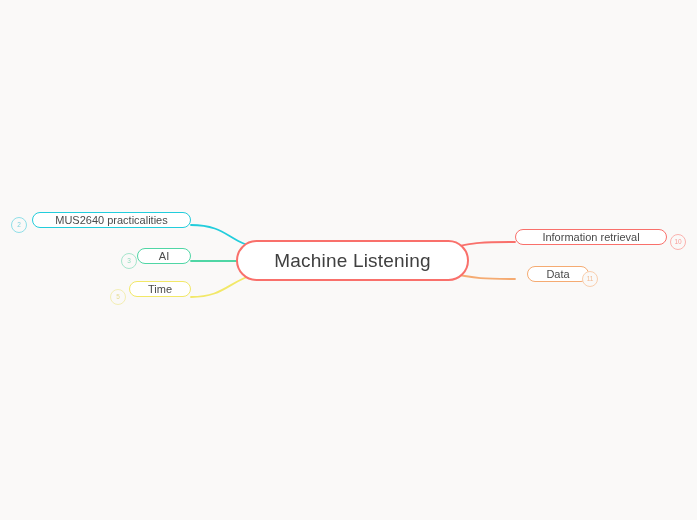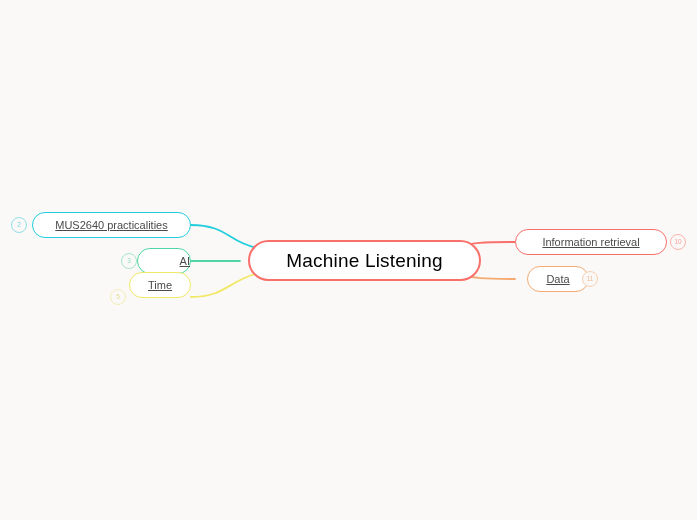--- a/index.html
+++ b/index.html
@@ -37,55 +37,53 @@
     border-style: solid;
     white-space: nowrap;
     color: #4a4a4a;
   }
   .node-label {
     display: block;
     line-height: 1;
   }
   
   .node.root {
-    left: 248px;
+    left: 236px;
     top: 240px;
     width: 233px;
     height: 41px;
     border-width: 2.5px;
     border-color: #f9706b;
     border-radius: 21px;
     font-size: 19px;
-    color: #000000;
+    color: #404040;
     letter-spacing: 0.2px;
   }
   
   .node.branch {
     border-width: 1.6px;
     border-radius: 14px;
     font-size: 11px;
-    height: 26px;
-    text-decoration: underline;
+    height: 16px;
   }
   .node.n-mus {
     left: 32px;
     top: 212px;
     width: 159px;
     border-color: #22cddc;
   }
   .node.n-ai {
     left: 137px;
     top: 248px;
     width: 54px;
     border-color: #4fd6a5;
-    justify-content: flex-end;
   }
   .node.n-time {
     left: 129px;
-    top: 272px;
+    top: 281px;
     width: 62px;
     border-color: #f2e868;
   }
   .node.n-inforet {
     left: 515px;
     top: 229px;
     width: 152px;
     border-color: #f9706b;
     text-align: center;
   }

